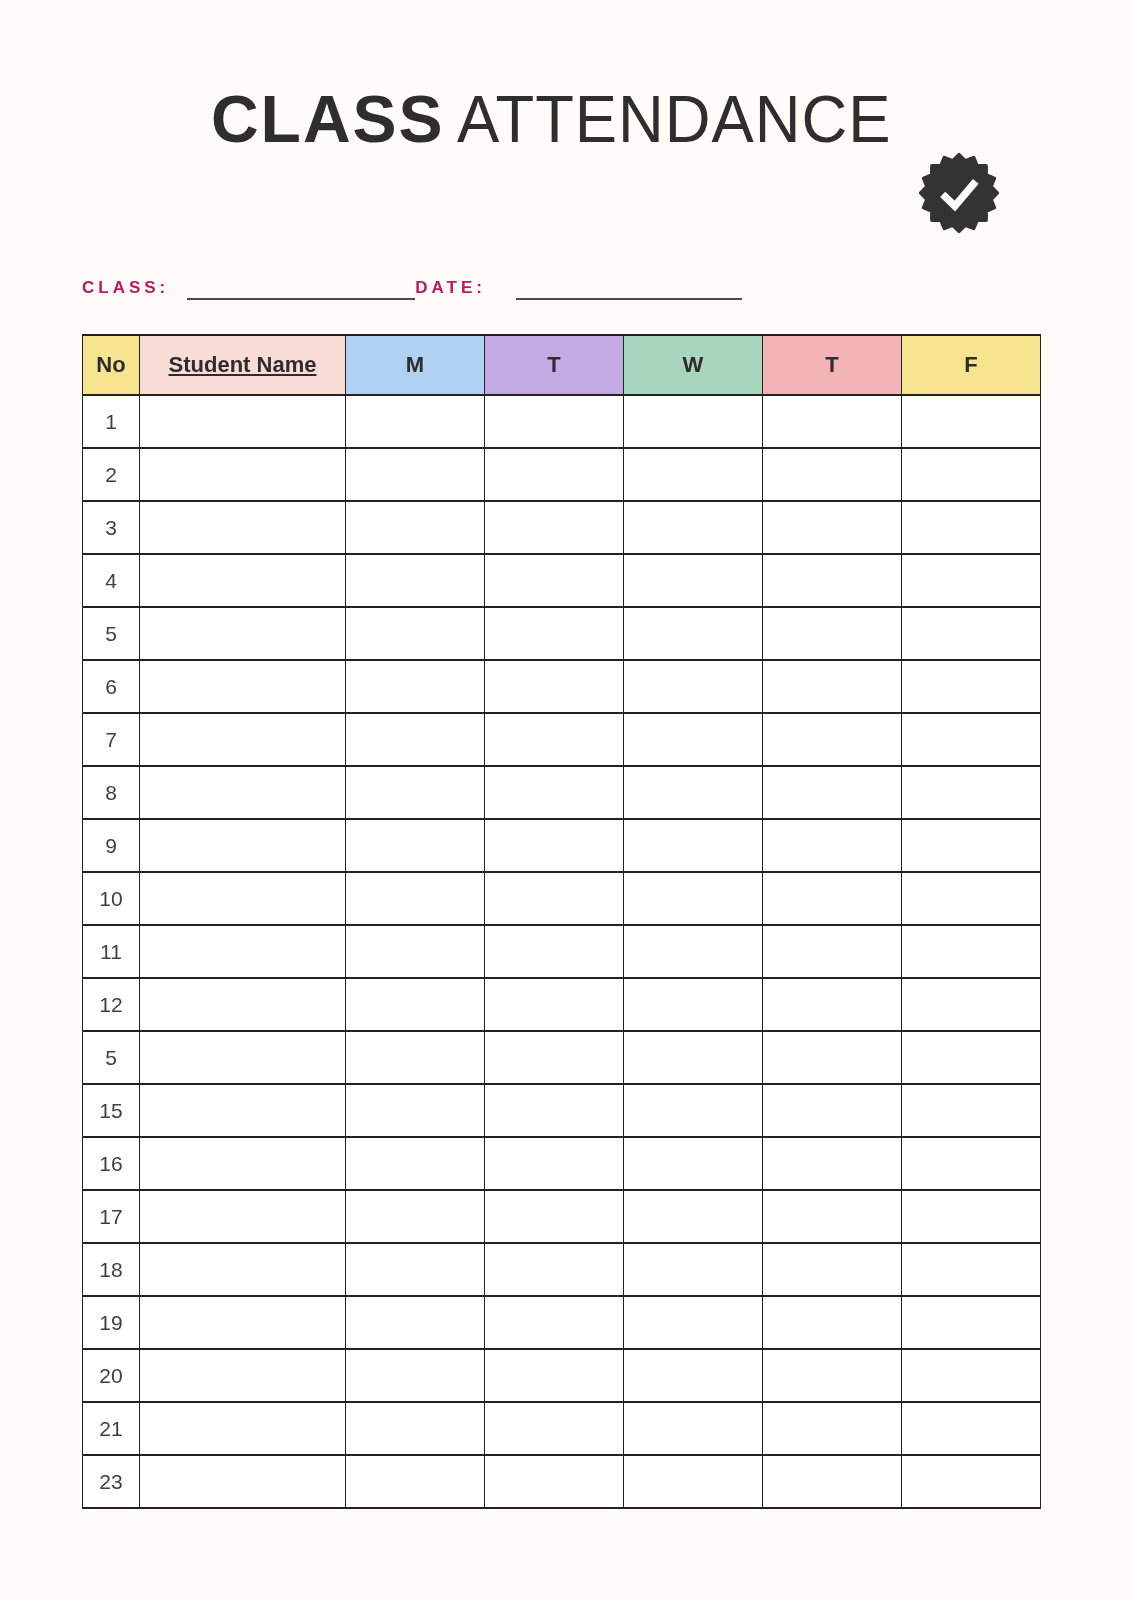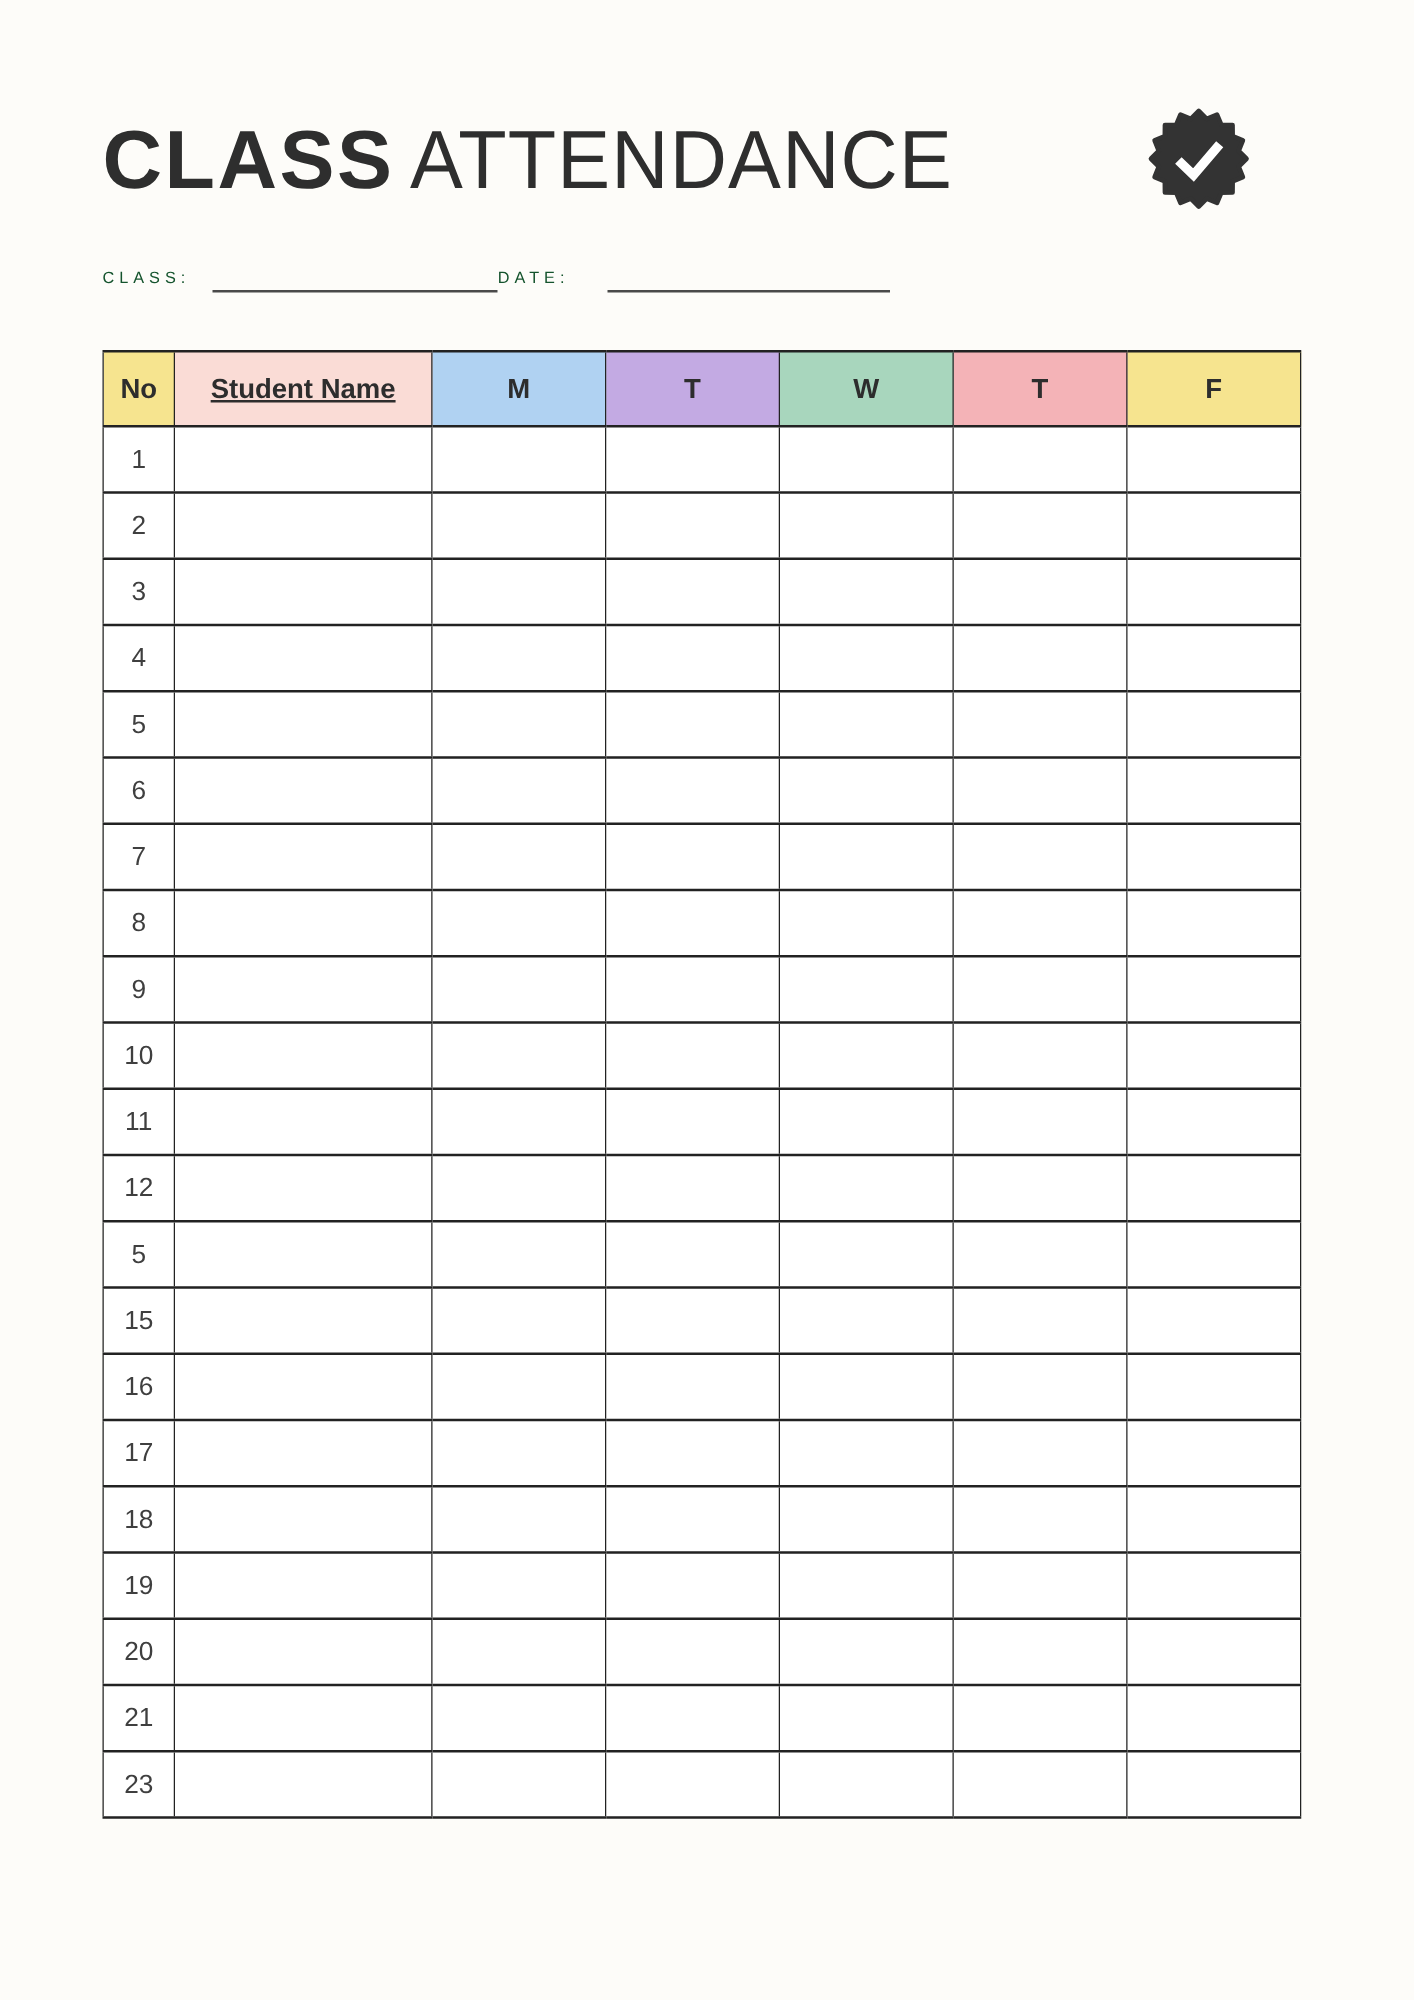--- a/index.html
+++ b/index.html
@@ -13,20 +13,21 @@
   }
   .page {
     padding: 86px 0 0 82px;
     width: 1038px;
   }
   
   .header-row {
     display: flex;
     align-items: center;
     width: 956px;
+    flex-direction: column;
   }
   h1.title {
     margin: 0;
     font-size: 66px;
     line-height: 1.0;
     color: #2E2E2E;
     white-space: nowrap;
   }
   .title-bold {
     font-weight: bold;
@@ -49,40 +50,40 @@
     flex: 0 0 auto;
   }
   
   .form-row {
     display: flex;
     align-items: flex-end;
     margin-top: 42px;
     width: 956px;
   }
   .form-label {
-    font-weight: normal;
-    font-size: 13px;
+    font-weight: bold;
+    font-size: 17px;
     letter-spacing: 4px;
-    color: #14532d;
+    color: #be185d;
     line-height: 24px;
   }
   .fill-line {
     display: inline-block;
     height: 23px;
     border-bottom: 2px solid #4A4A4A;
   }
   .line-class { width: 228px; margin-left: 18px; }
   .label-date { }
   .line-date  { width: 226px; margin-left: 30px; }
   
   table.attendance {
     border-collapse: collapse;
     table-layout: fixed;
     width: 956px;
-    margin-top: 46px;
+    margin-top: 34px;
   }
   th, td {
     border: 1.5px solid #222222;
     border-top-width: 2.2px;
     border-bottom-width: 2.2px;
     padding: 0;
     text-align: center;
     vertical-align: middle;
   }
   thead tr { height: 60px; }

